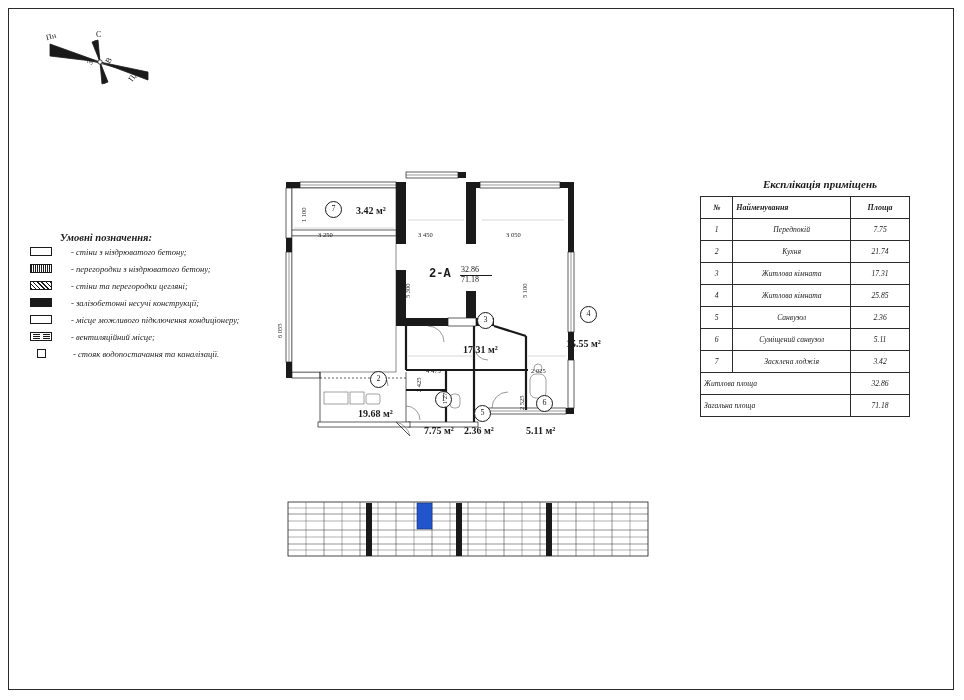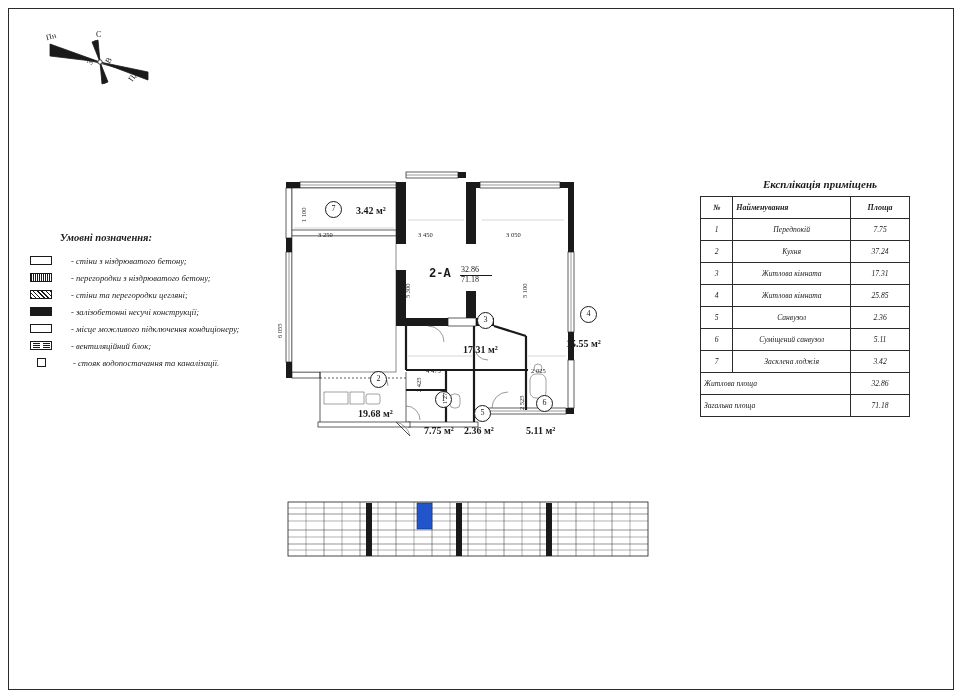--- a/index.html
+++ b/index.html
@@ -6,21 +6,21 @@
   body{width:964px;height:700px;position:relative;overflow:hidden;font-family:"Liberation Sans",sans-serif;color:#1a1a1a;}
   #sheet{position:absolute;left:0;top:0;width:964px;height:700px;background:#fff;}
   .frame{position:absolute;left:8px;top:8px;width:946px;height:682px;border:1px solid #2b2b2b;box-sizing:border-box;}
 
   
   .compass{position:absolute;left:38px;top:34px;width:120px;height:56px;}
   .compass .lbl{position:absolute;font-size:8px;font-family:"Liberation Serif",serif;color:#1a1a1a;}
 
   
   .legend{position:absolute;left:30px;top:232px;width:250px;}
-  .legend-title{font-size:10.5px;font-weight:bold;font-family:"Liberation Serif",serif;font-style:italic;margin-left:30px;margin-bottom:9px;}
+  .legend-title{font-size:10.5px;font-weight:bold;font-family:"Liberation Serif",serif;font-style:italic;margin-left:30px;}
   .legend-row{display:flex;align-items:center;height:17px;gap:12px;}
   .swatch{width:22px;height:9px;flex:0 0 22px;margin-right:7px;box-sizing:border-box;}
   .sw-aer{border:1px solid #1a1a1a;background:#fff;}
   .sw-part{border:1px solid #1a1a1a;background:repeating-linear-gradient(90deg,#1a1a1a 0 1px,#fff 1px 2px);}
   .sw-brick{border:1px solid #1a1a1a;background:repeating-linear-gradient(45deg,#1a1a1a 0 1px,#fff 1px 3px);}
   .sw-rc{background:#1a1a1a;border:1px solid #1a1a1a;}
   .sw-empty{border:1px solid #1a1a1a;background:#fff;}
   .sw-vent{border:1px solid #1a1a1a;background:#fff;position:relative;}
   .sw-vent:before{content:"";position:absolute;left:2px;top:1px;width:7px;height:5px;background:repeating-linear-gradient(0deg,#1a1a1a 0 1px,#fff 1px 2px);}
   .sw-vent:after{content:"";position:absolute;left:12px;top:1px;width:7px;height:5px;background:repeating-linear-gradient(0deg,#1a1a1a 0 1px,#fff 1px 2px);}
@@ -99,21 +99,21 @@
     <div class="legend-row">
       <span class="swatch sw-rc"></span>
       <span class="legend-text">- залізобетонні несучі конструкції;</span>
     </div>
     <div class="legend-row">
       <span class="swatch sw-empty"></span>
       <span class="legend-text">- місце можливого підключення кондиціонеру;</span>
     </div>
     <div class="legend-row">
       <span class="swatch sw-vent"></span>
-      <span class="legend-text">- вентиляційний блок;</span>
+      <span class="legend-text">- вентиляційний місце;</span>
     </div>
     <div class="legend-row">
       <span class="sw-riser"></span>
       <span class="legend-text">- стояк водопостачання та каналізації.</span>
     </div>
   </div>
 
   <div class="table-wrap">
     <div class="table-title">Експлікація приміщень</div>
     <table class="expl">
@@ -126,21 +126,21 @@
       </thead>
       <tbody>
         <tr>
           <td class="c-no">1</td>
           <td class="c-name">Передпокій</td>
           <td class="c-area">7.75</td>
         </tr>
         <tr>
           <td class="c-no">2</td>
           <td class="c-name">Кухня</td>
-          <td class="c-area">37.24</td>
+          <td class="c-area">21.74</td>
         </tr>
         <tr>
           <td class="c-no">3</td>
           <td class="c-name">Житлова кімната</td>
           <td class="c-area">17.31</td>
         </tr>
         <tr>
           <td class="c-no">4</td>
           <td class="c-name">Житлова кімната</td>
           <td class="c-area">25.85</td>

